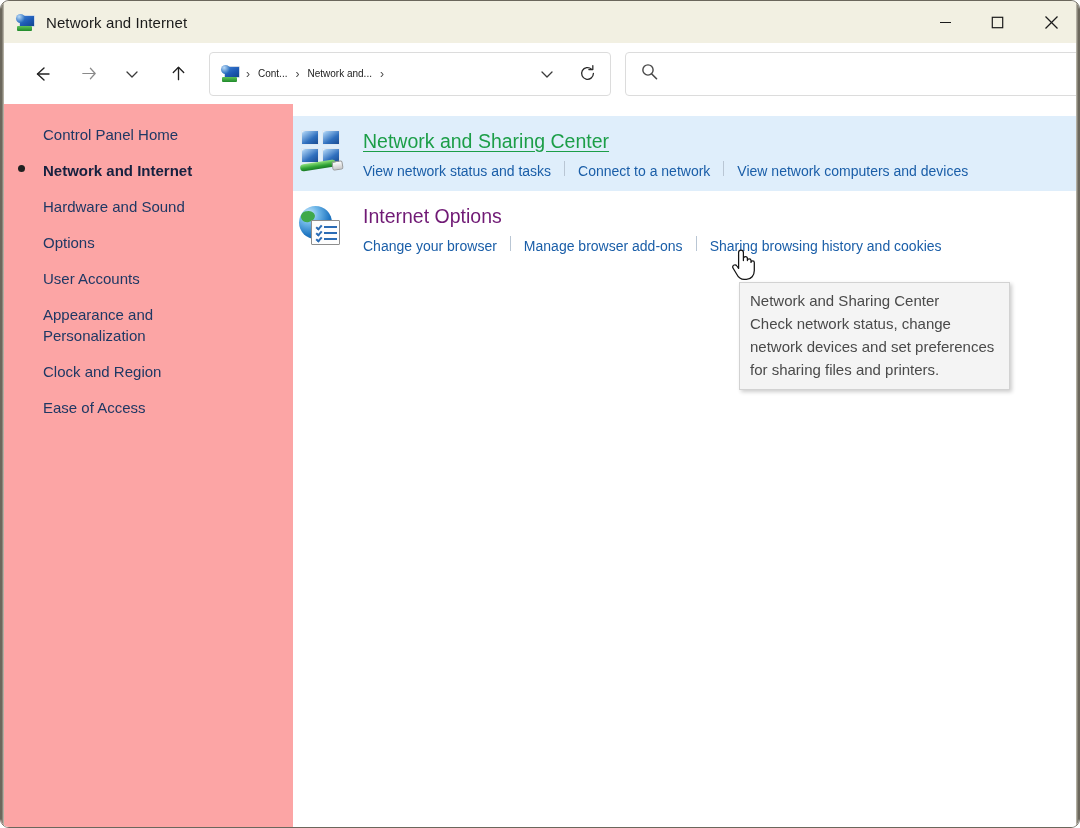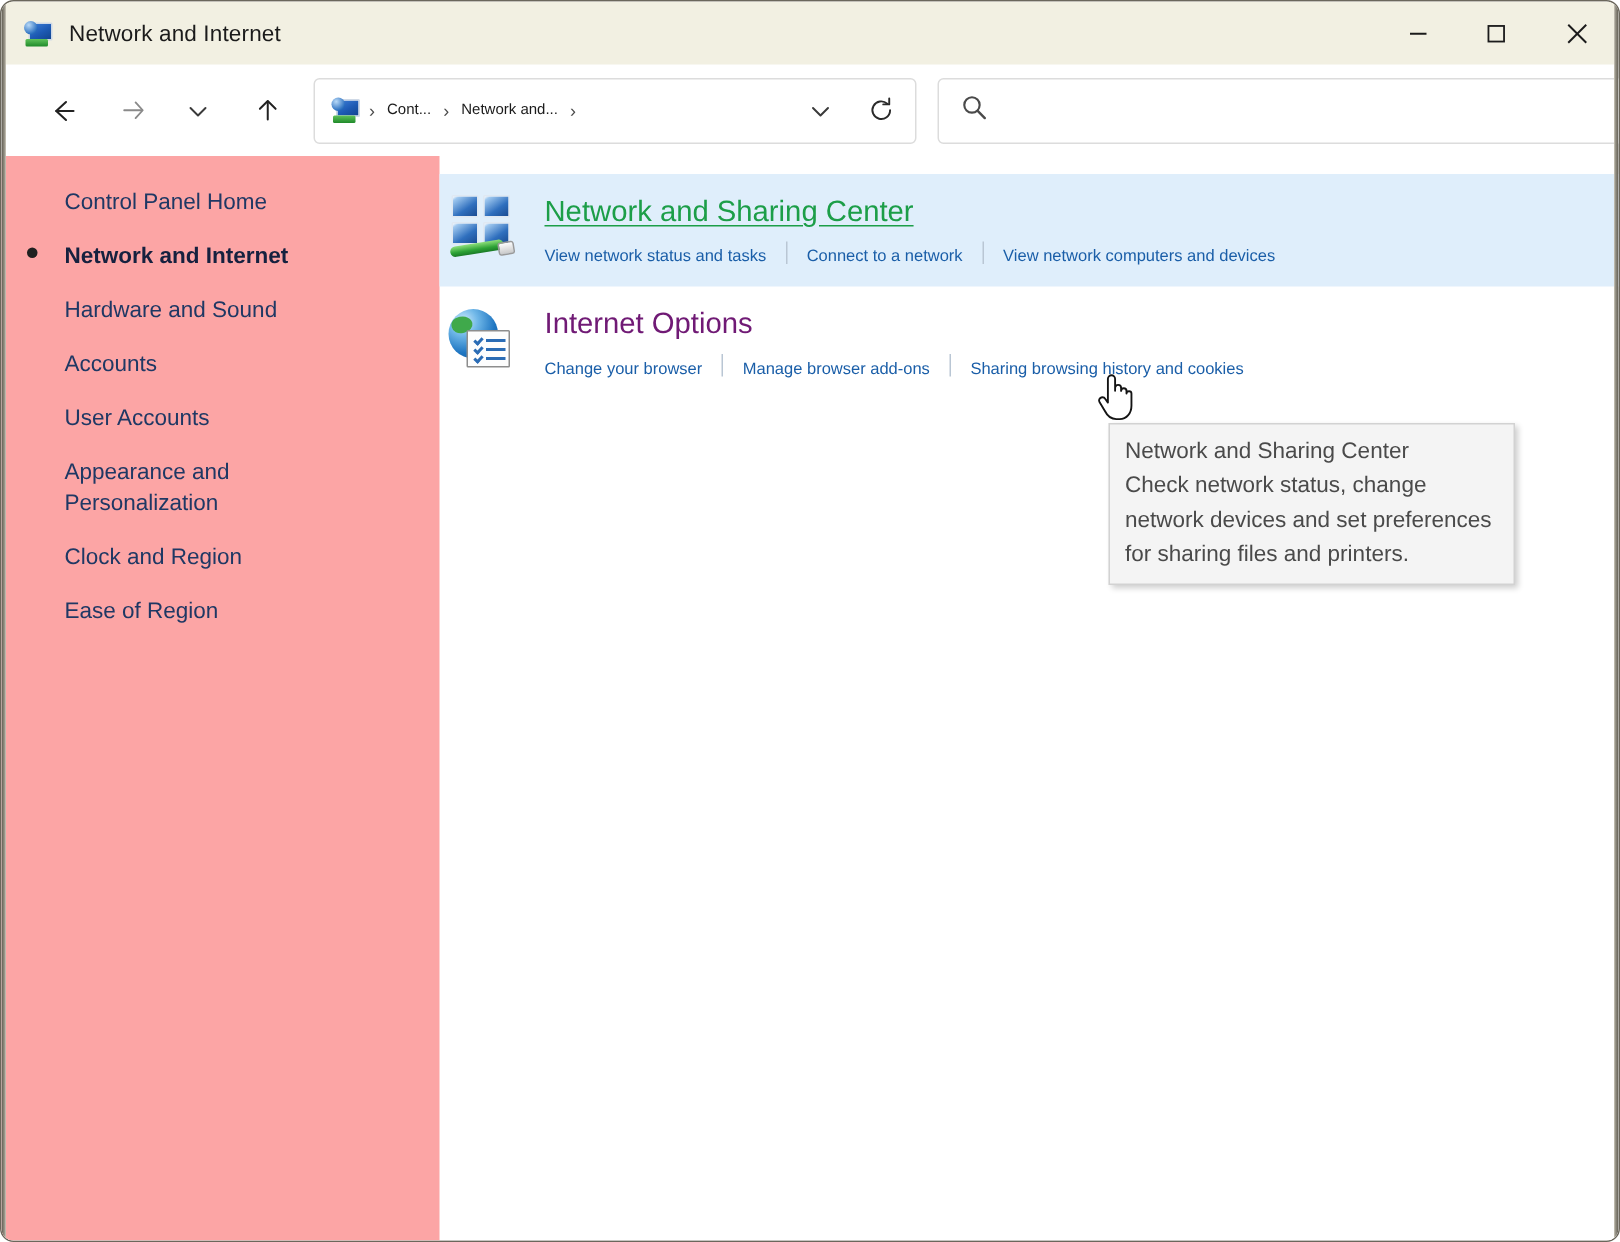--- a/index.html
+++ b/index.html
@@ -262,21 +262,21 @@
     cursor: default;
     display: inline-block;
   }
   .cat-title.hover {
     color: #1c9e48;
     text-decoration: underline;
     text-underline-offset: 3px;
   }
   .cat-links {
     margin-top: 7px;
-    font-size: 11px;
+    font-size: 14px;
     color: #1a5ea8;
     line-height: 20px;
     display: flex;
     flex-wrap: nowrap;
     white-space: nowrap;
   }
   .cat-links a { color: #1a5ea8; text-decoration: none; cursor: default; }
   .cat-links .bar {
     display: inline-block;
     width: 1px;
@@ -499,30 +499,30 @@
 
   <div id="body">
 
     <div id="sidebar">
       <div class="side-item">Control Panel Home</div>
       <div class="side-sp"></div>
       <div class="side-item selected">Network and Internet</div>
       <div class="side-sp"></div>
       <div class="side-item">Hardware and Sound</div>
       <div class="side-sp"></div>
-      <div class="side-item">Accounts</div>
+      <div class="side-item">Options</div>
       <div class="side-sp"></div>
       <div class="side-item">User Accounts</div>
       <div class="side-sp"></div>
       <div class="side-item">Appearance and
 Personalization</div>
       <div class="side-sp"></div>
       <div class="side-item">Clock and Region</div>
       <div class="side-sp"></div>
-      <div class="side-item">Ease of Region</div>
+      <div class="side-item">Ease of Access</div>
     </div>
 
     <div id="content">
 
       <div class="cat hot">
         <span class="cat-icon icn-net">
           <span class="m m1"></span>
             <span class="m m2"></span>
           <span class="m m3"></span>
             <span class="m m4"></span>

